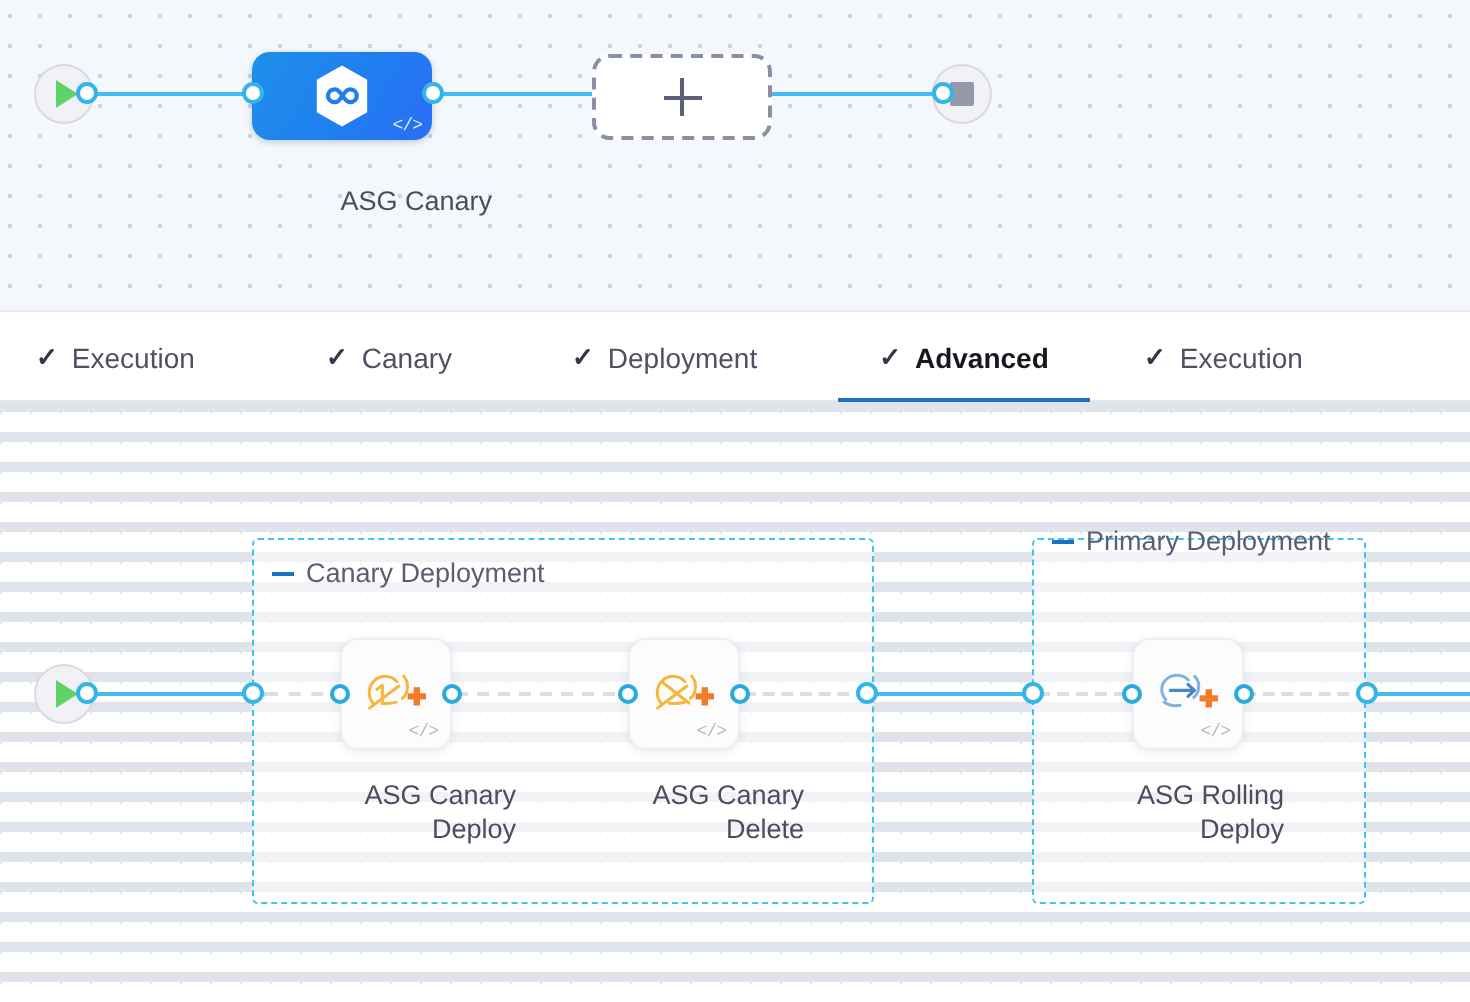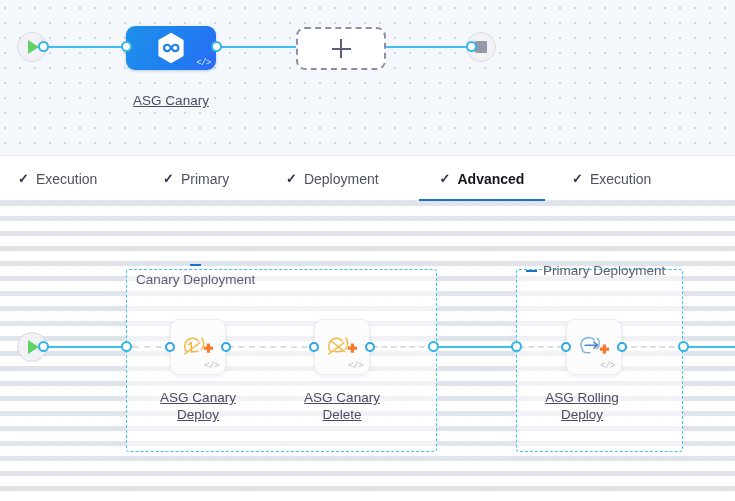--- a/index.html
+++ b/index.html
@@ -130,26 +130,25 @@
   .plus-glyph:before, .plus-glyph:after {
     content: "";
     position: absolute;
     background: #5c6078;
   }
   .plus-glyph:before { left: 0; top: 8.5px; width: 19px; height: 2px; }
   .plus-glyph:after  { top: 0; left: 8.5px; height: 19px; width: 2px; }
 
   .node-caption {
     position: absolute;
-    text-align: center;
+    text-align: right;
     font-size: 13.5px;
     color: #4b4d5e;
     line-height: 17px;
     white-space: nowrap;
-    text-decoration: underline;
   }
   .node-caption.muted { color: #73768a; }
 
   
   #tab-bar {
     position: absolute;
     left: 0; top: 155px;
     width: 735px; height: 46px;
     background: #ffffff;
     border-top: 1px solid #e6eaf0;
@@ -290,21 +289,21 @@
   </div>
 </div>
 
 <div id="tab-bar">
   <div class="tab" style="left:14px;">
     <span class="check">✓</span>
     <span>Execution</span>
   </div>
   <div class="tab" style="left:159px;">
     <span class="check">✓</span>
-    <span>Primary</span>
+    <span>Canary</span>
   </div>
   <div class="tab" style="left:282px;">
     <span class="check">✓</span>
     <span>Deployment</span>
   </div>
   <div class="tab active" style="left:419px; width:118px; justify-content:center;">
     <span class="check">✓</span>
     <span>Advanced</span>
     <span class="tab-underline"></span>
   </div>
@@ -320,21 +319,21 @@
   <div class="line-solid" style="left:42px;  top:145px; width:92px;"></div>
   <div class="line-dashed" style="left:133px; top:145px; width:40px;"></div>
   <div class="line-dashed" style="left:228px; top:145px; width:90px;"></div>
   <div class="line-dashed" style="left:372px; top:145px; width:62px;"></div>
   <div class="line-solid" style="left:433px; top:145px; width:88px;"></div>
   <div class="line-dashed" style="left:519px; top:145px; width:44px;"></div>
   <div class="line-dashed" style="left:622px; top:145px; width:62px;"></div>
   <div class="line-solid" style="left:683px; top:145px; width:52px;"></div>
 
   <div class="group-box" style="left:126px; top:68px; width:311px; height:183px;"></div>
-  <div class="group-label" style="left:136px; top:63px;flex-direction:column;">
+  <div class="group-label" style="left:136px; top:78px;">
     <span class="collapse-dash"></span>
     <span>Canary Deployment</span>
   </div>
 
   <div class="group-box" style="left:516px; top:68px; width:167px; height:183px;"></div>
   <div class="group-label" style="left:526px; top:62px;">
     <span class="collapse-dash"></span>
     <span>Primary Deployment</span>
   </div>
 

